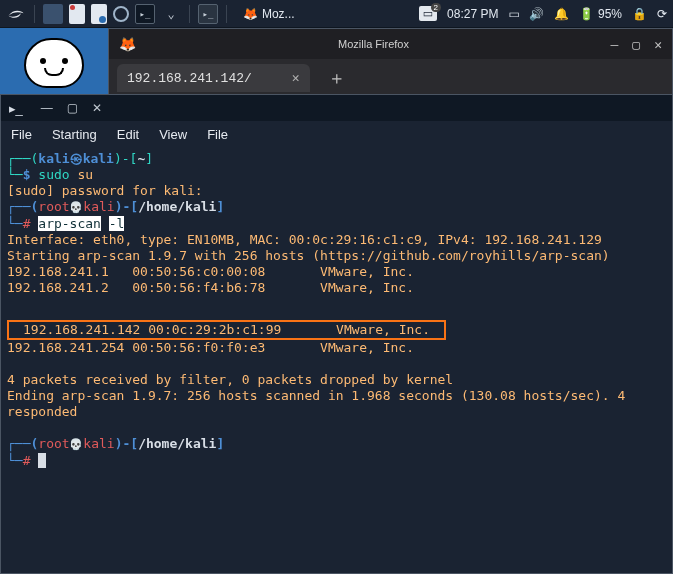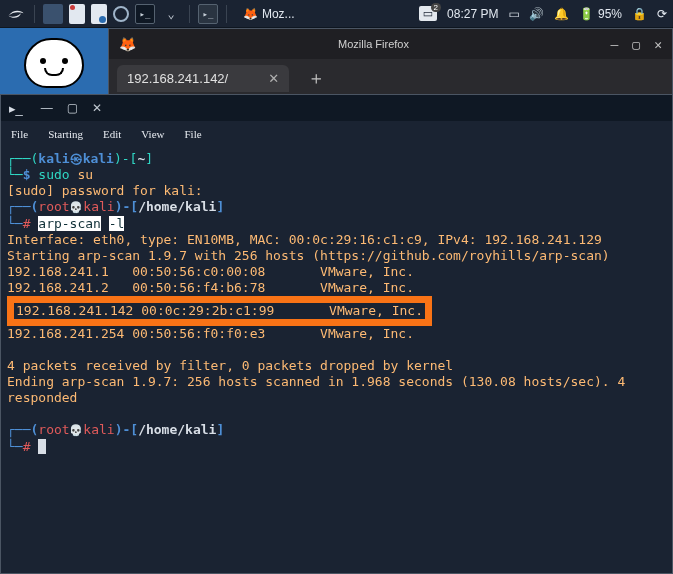--- a/index.html
+++ b/index.html
@@ -37,44 +37,44 @@
   .ff-window {
     position: absolute; top: 28px; left: 108px; right: 0; height: 72px;
     background: #2a2a2e;
     border: 1px solid #4b5563;
   }
   .ff-titlebar { height: 30px; display: flex; align-items: center; background: #1f1f23; }
   .ff-logo { margin: 0 10px; font-size: 14px; }
   .ff-title { flex: 1; text-align: center; color: #d0d0d0; font-family: sans-serif; font-size: 11px; }
   .ff-ctrl { display: flex; gap: 14px; padding: 0 10px; color: #c0c0c0; font-size: 13px; }
   .ff-tabs { height: 38px; display: flex; align-items: center; padding-left: 8px; gap: 8px; }
-  .ff-tab { display: flex; align-items: center; gap: 40px; padding: 6px 10px; background: #3a3a3e; border-radius: 6px 6px 0 0; font-family: Liberation Sans, sans-serif; font-size: 13px; color: #e0e0e0; }
+  .ff-tab { display: flex; align-items: center; gap: 40px; padding: 6px 10px; background: #3a3a3e; border-radius: 6px 6px 0 0; font-family: Liberation Mono, monospace; font-size: 13px; color: #e0e0e0; }
   .ff-tab .close { color: #b0b0b0; }
   .ff-newtab { color: #c0c0c0; font-size: 18px; padding: 0 10px; }
   
   .term-window {
     position: absolute; top: 94px; left: 0; right: 0; bottom: 0;
     background: #1a2332;
     border: 1px solid #4b5563;
   }
   .term-titlebar { height: 26px; background: #0f1824; display: flex; align-items: center; color: #d8dee6; font-family: sans-serif; font-size: 12px; }
   .term-ticon { padding: 0 8px; font-size: 13px; }
   .term-title { flex: 1; text-align: center; font-weight: bold; }
   .term-ctrl { display: flex; gap: 14px; padding: 0 10px; color: #c0c8d0; }
-  .term-menubar { height: 26px; display: flex; align-items: center; gap: 20px; padding: 8px 10px; font-family: Liberation Serif, serif; font-size: 11px; color: #e6eaf0; background: #1a2332; }
+  .term-menubar { height: 26px; display: flex; align-items: center; gap: 20px; padding: 8px 10px; font-family: Liberation Sans, sans-serif; font-size: 13px; color: #e6eaf0; background: #1a2332; }
   .term-body { padding: 4px 6px; font-size: 13px; line-height: 16px; white-space: pre; }
   .c-teal { color: #2fd7c4; }
   .c-red  { color: #e05a5a; }
   .c-blue { color: #4e8fd6; font-weight: bold; }
   .c-white { color: #d8dee6; font-weight: bold; }
   .c-gray { color: #fdba74; }
   .hl-cmd { background: #ffffff; color: #103038; }
   .hl-cur { background: #d8dee6; color: #d8dee6; }
   .skull { color: #e6eaf0; font-size: 11px; }
-  .row-box { border: 7px solid #f97316; display: inline-block; padding: 0 2px; }
+  .row-box { border: 2px solid #f97316; display: inline-block; padding: 0 14px; margin-top: 24px; }
 </style>
 </head>
 <body>
 
 <div class="taskbar">
   <div class="tb-left">
     <span class="tb-icon">
       <svg class="kali-logo" viewBox="0 0 24 24">
           <path fill="#e6eaf0" d="M3 14c6-9 16-6 18-3-5-2-13-2-18 3zm0 0c4 2 9 2 15-3-2 6-10 7-15 3z"></path>
         </svg>

